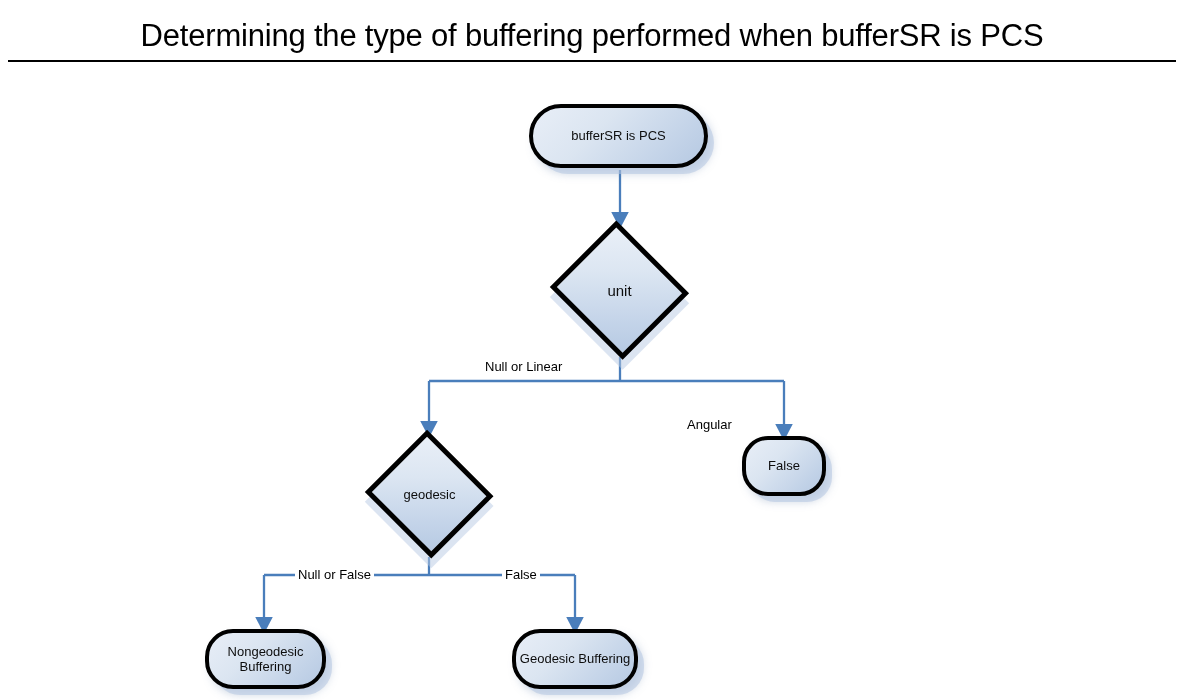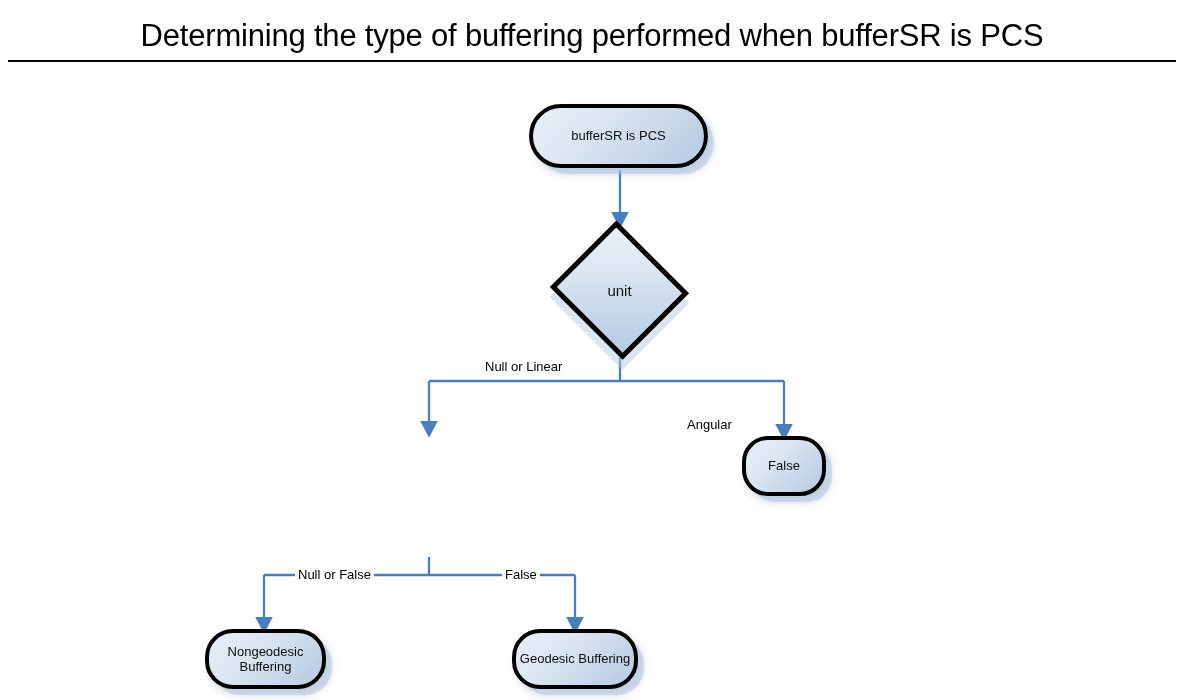--- a/index.html
+++ b/index.html
@@ -218,20 +218,27 @@
       <div class="dia-shadow"></div>
       <div class="dia-body"></div>
     </div>
     <span class="node-label">unit</span>
   </div>
 
   <div id="node-error" class="node node-round">
     <span class="node-label">False</span>
   </div>
 
+  <div id="node-geodesic" class="node node-diamond">
+    <div class="diamond-shape">
+      <div class="dia-shadow"></div>
+      <div class="dia-body"></div>
+    </div>
+    <span class="node-label">geodesic</span>
+  </div>
 
   <div id="node-nongeodesic-buffering" class="node node-round">
     <span class="node-label">Nongeodesic
 Buffering</span>
   </div>
 
   <div id="node-geodesic-buffering" class="node node-round">
     <span class="node-label">Geodesic Buffering</span>
   </div>
 

